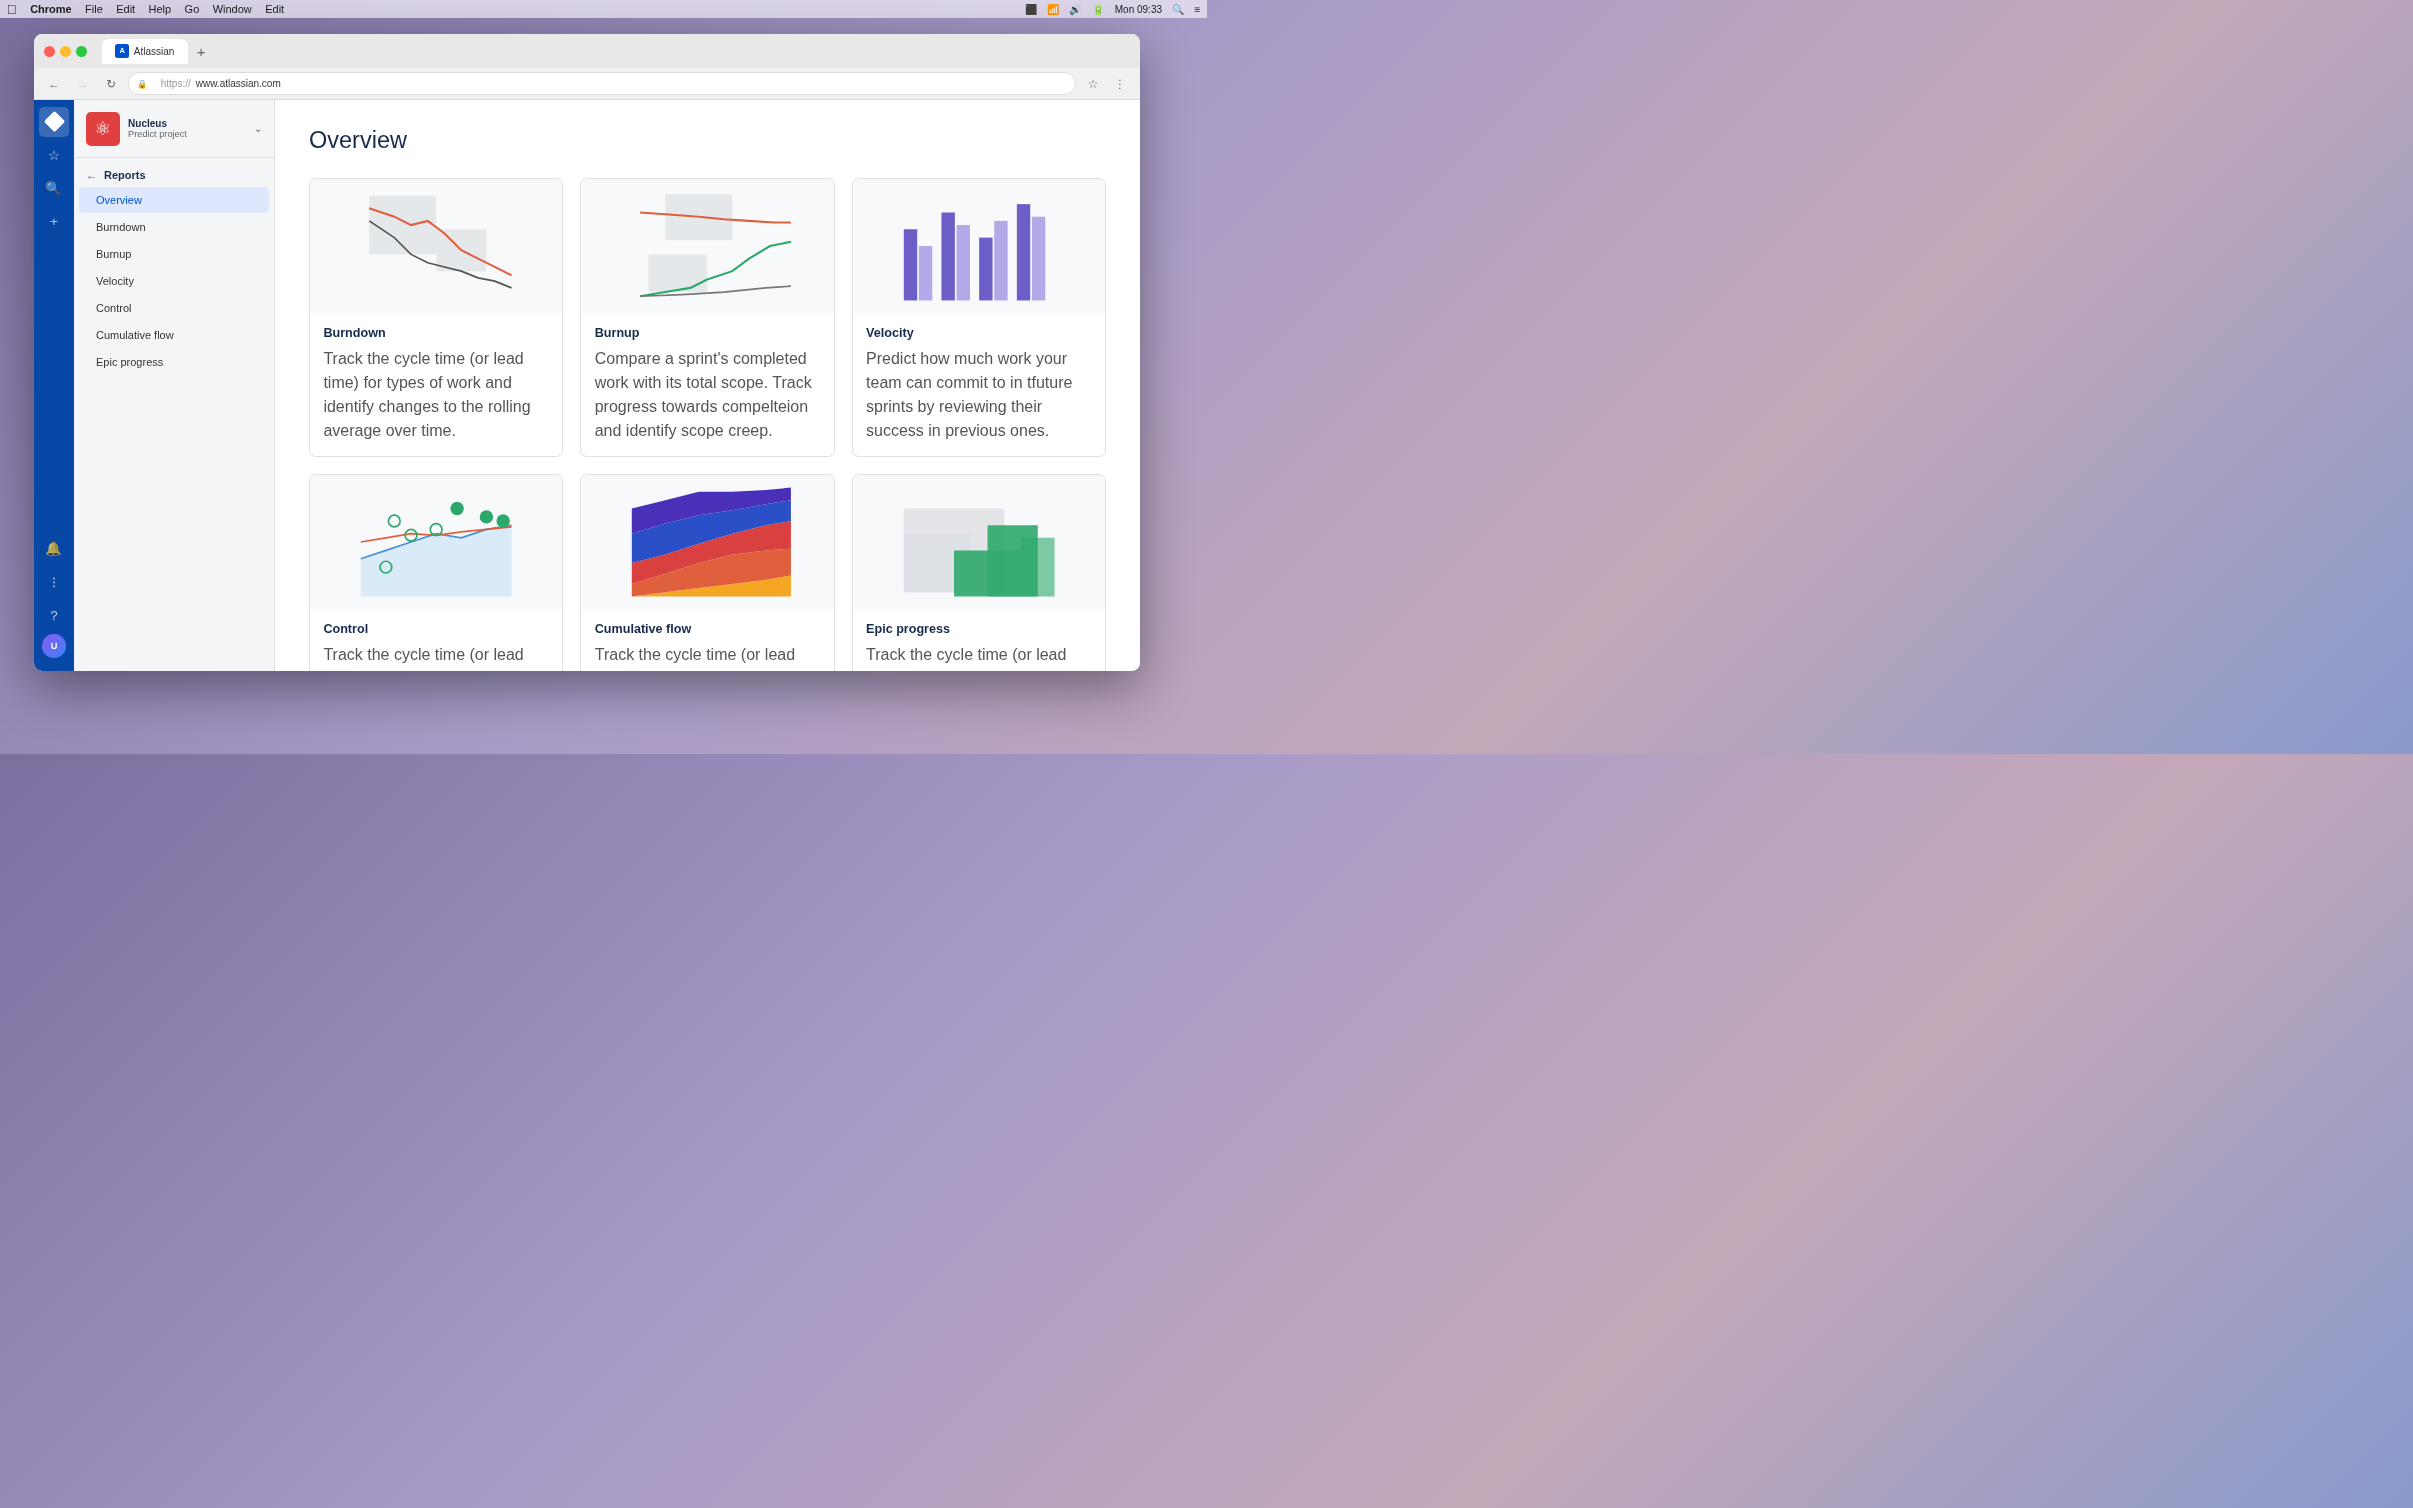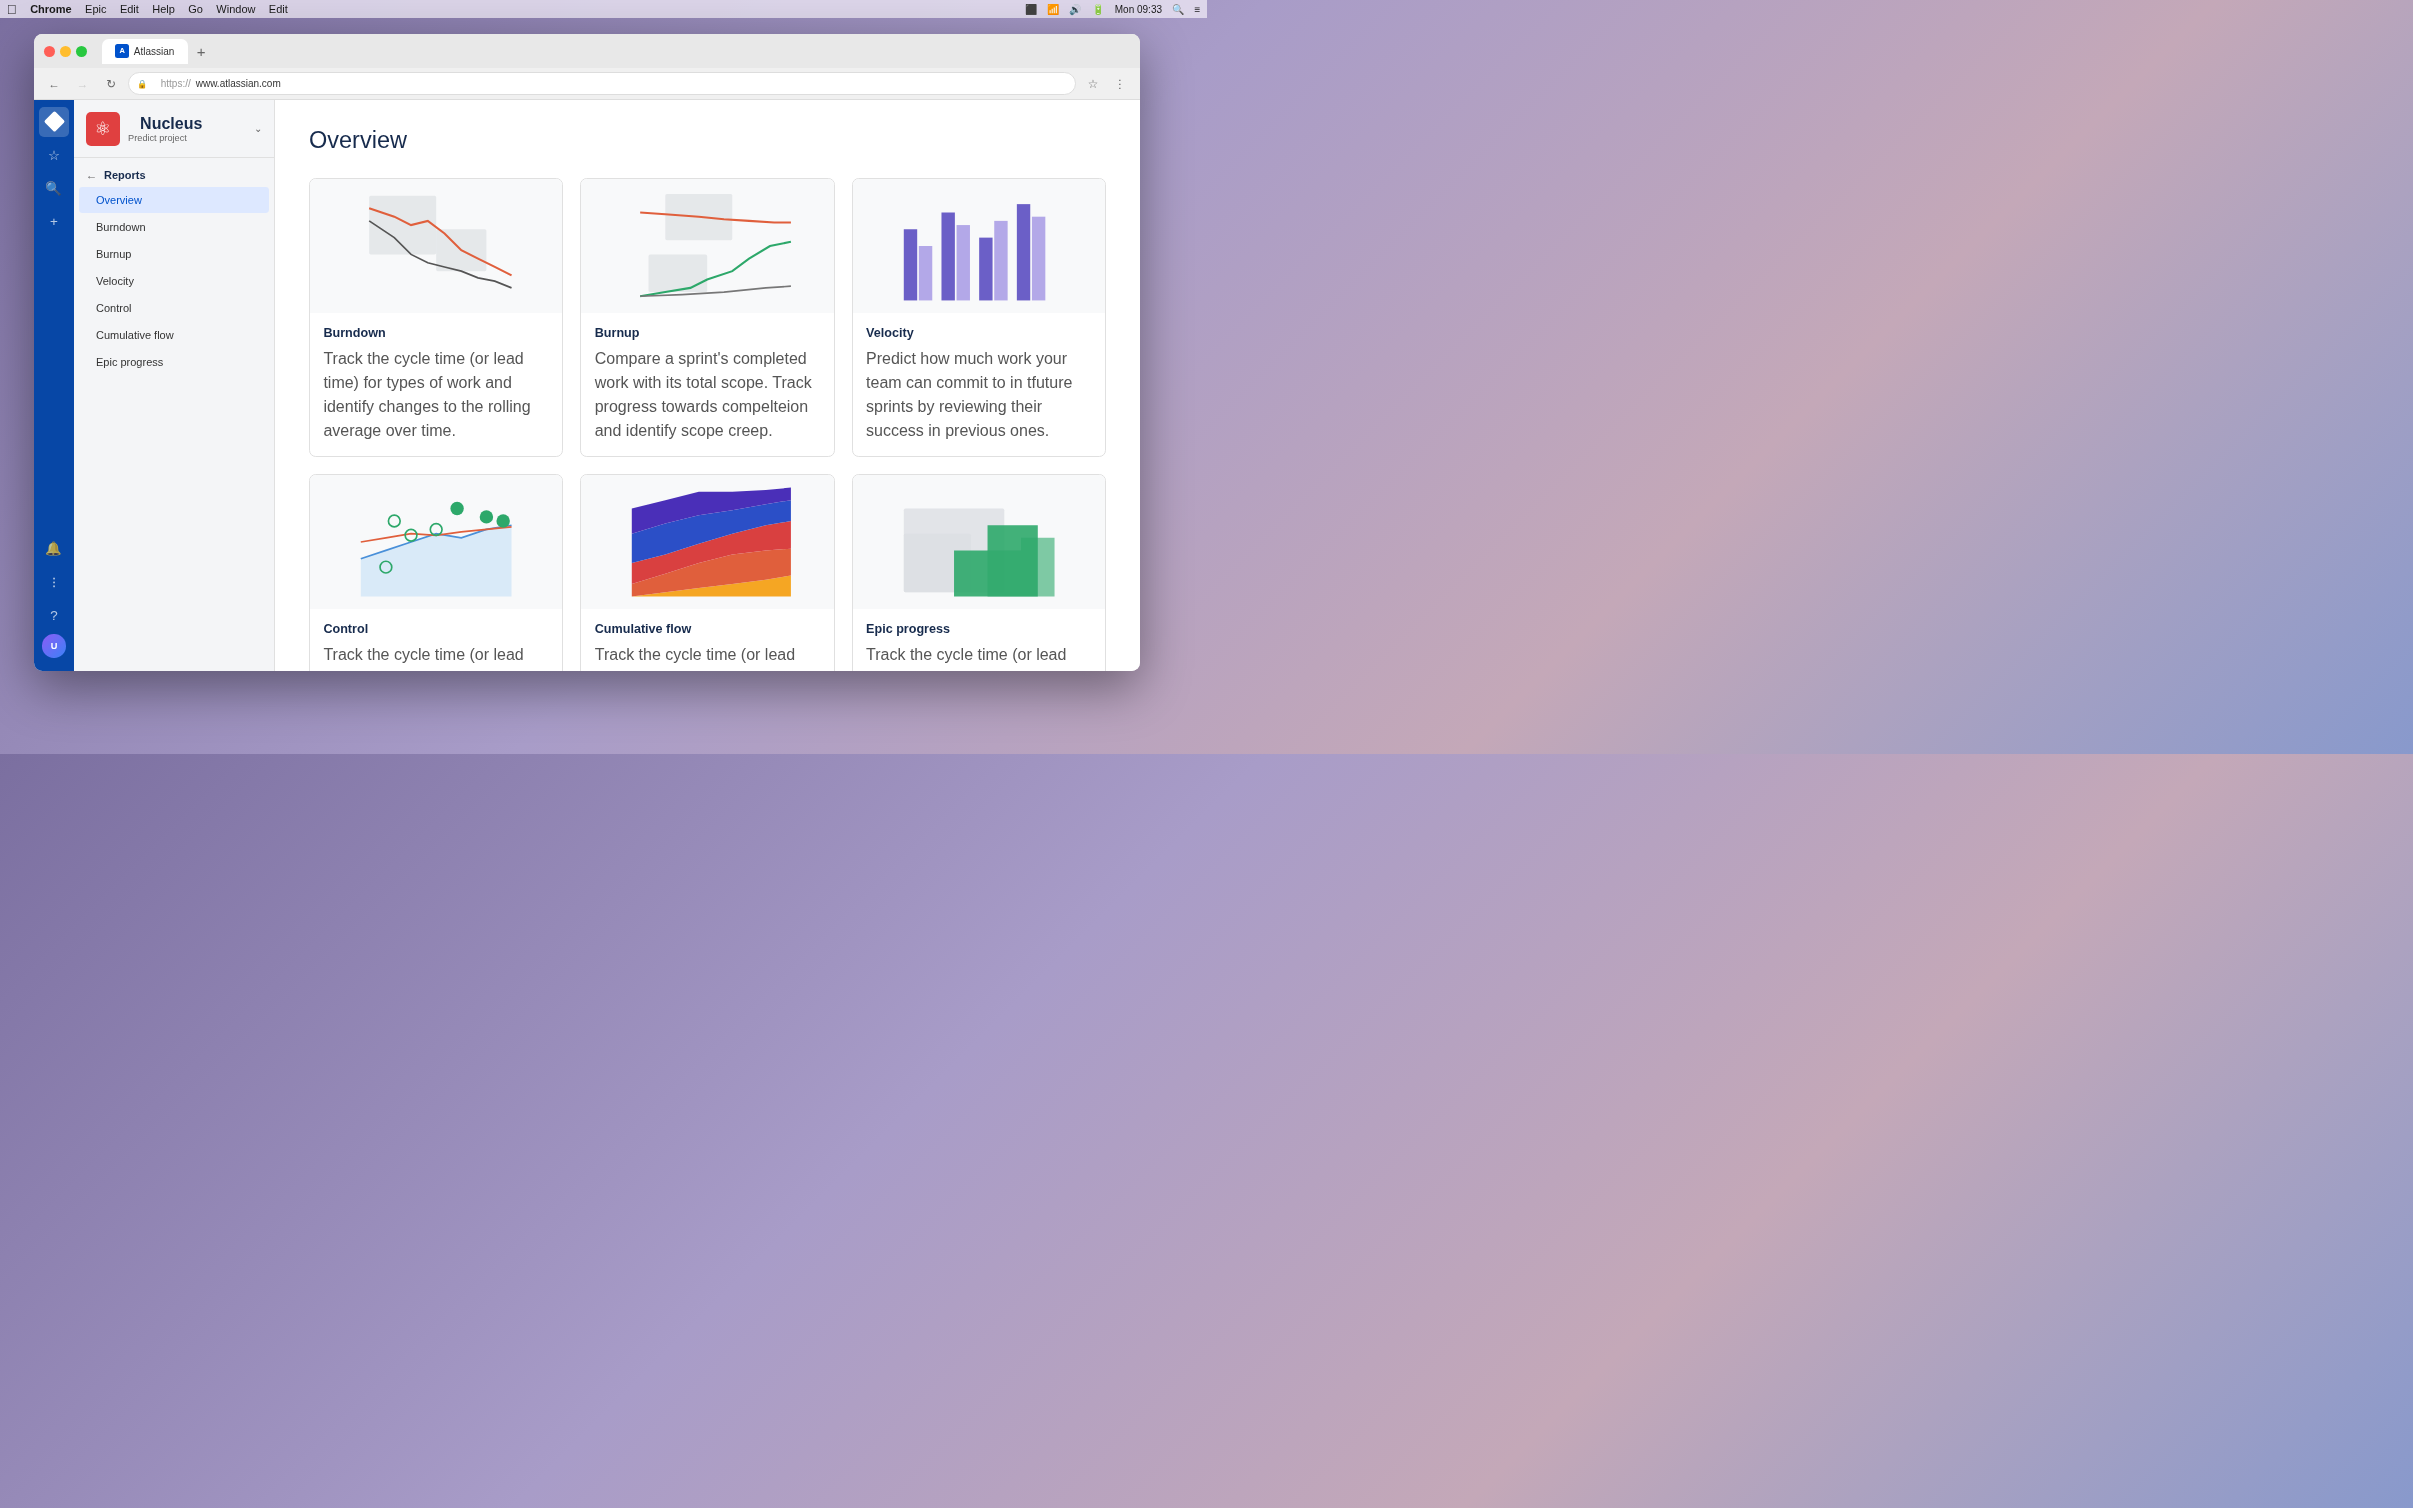--- a/index.html
+++ b/index.html
@@ -171,21 +171,21 @@
       border-bottom: 0.8px solid #e0e0e0;
     }
     .project-logo {
       width: 34px; height: 34px;
       background: #e04040;
       border-radius: 5px;
       display: flex; align-items: center; justify-content: center;
       font-size: 18.4px; color: white;
     }
     .project-info { flex: 1; }
-    .project-name { font-size: 16px; font-weight: 600; color: #172b4d; margin-left: 12px; }
+    .project-name { font-size: 10px; font-weight: 600; color: #172b4d; }
     .project-type { font-size: 9.2px; color: #666; }
     .chevron { color: #666; font-size: 10px; cursor: pointer; }
 
     .nav-section-header {
       padding: 10px 11.7px 5px;
       display: flex;
       align-items: center;
       gap: 6.7px;
       font-size: 11px;
       font-weight: 600;
@@ -271,21 +271,21 @@
       color: white; font-size: 9.2px; font-weight: 600;
     }
   </style>
 </head>
 <body>
 
 <div class="menubar">
   <div class="menubar-left">
     <span style="font-size:13.4px;"></span>
     <span style="font-weight:600;">Chrome</span>
-    <span>Epic</span>
+    <span>File</span>
     <span>Edit</span>
     <span>Help</span>
     <span>Go</span>
     <span>Window</span>
     <span>Edit</span>
   </div>
   <div class="menubar-right">
     <span>⬛</span>
     <span>📶</span>
     <span>🔊</span>

